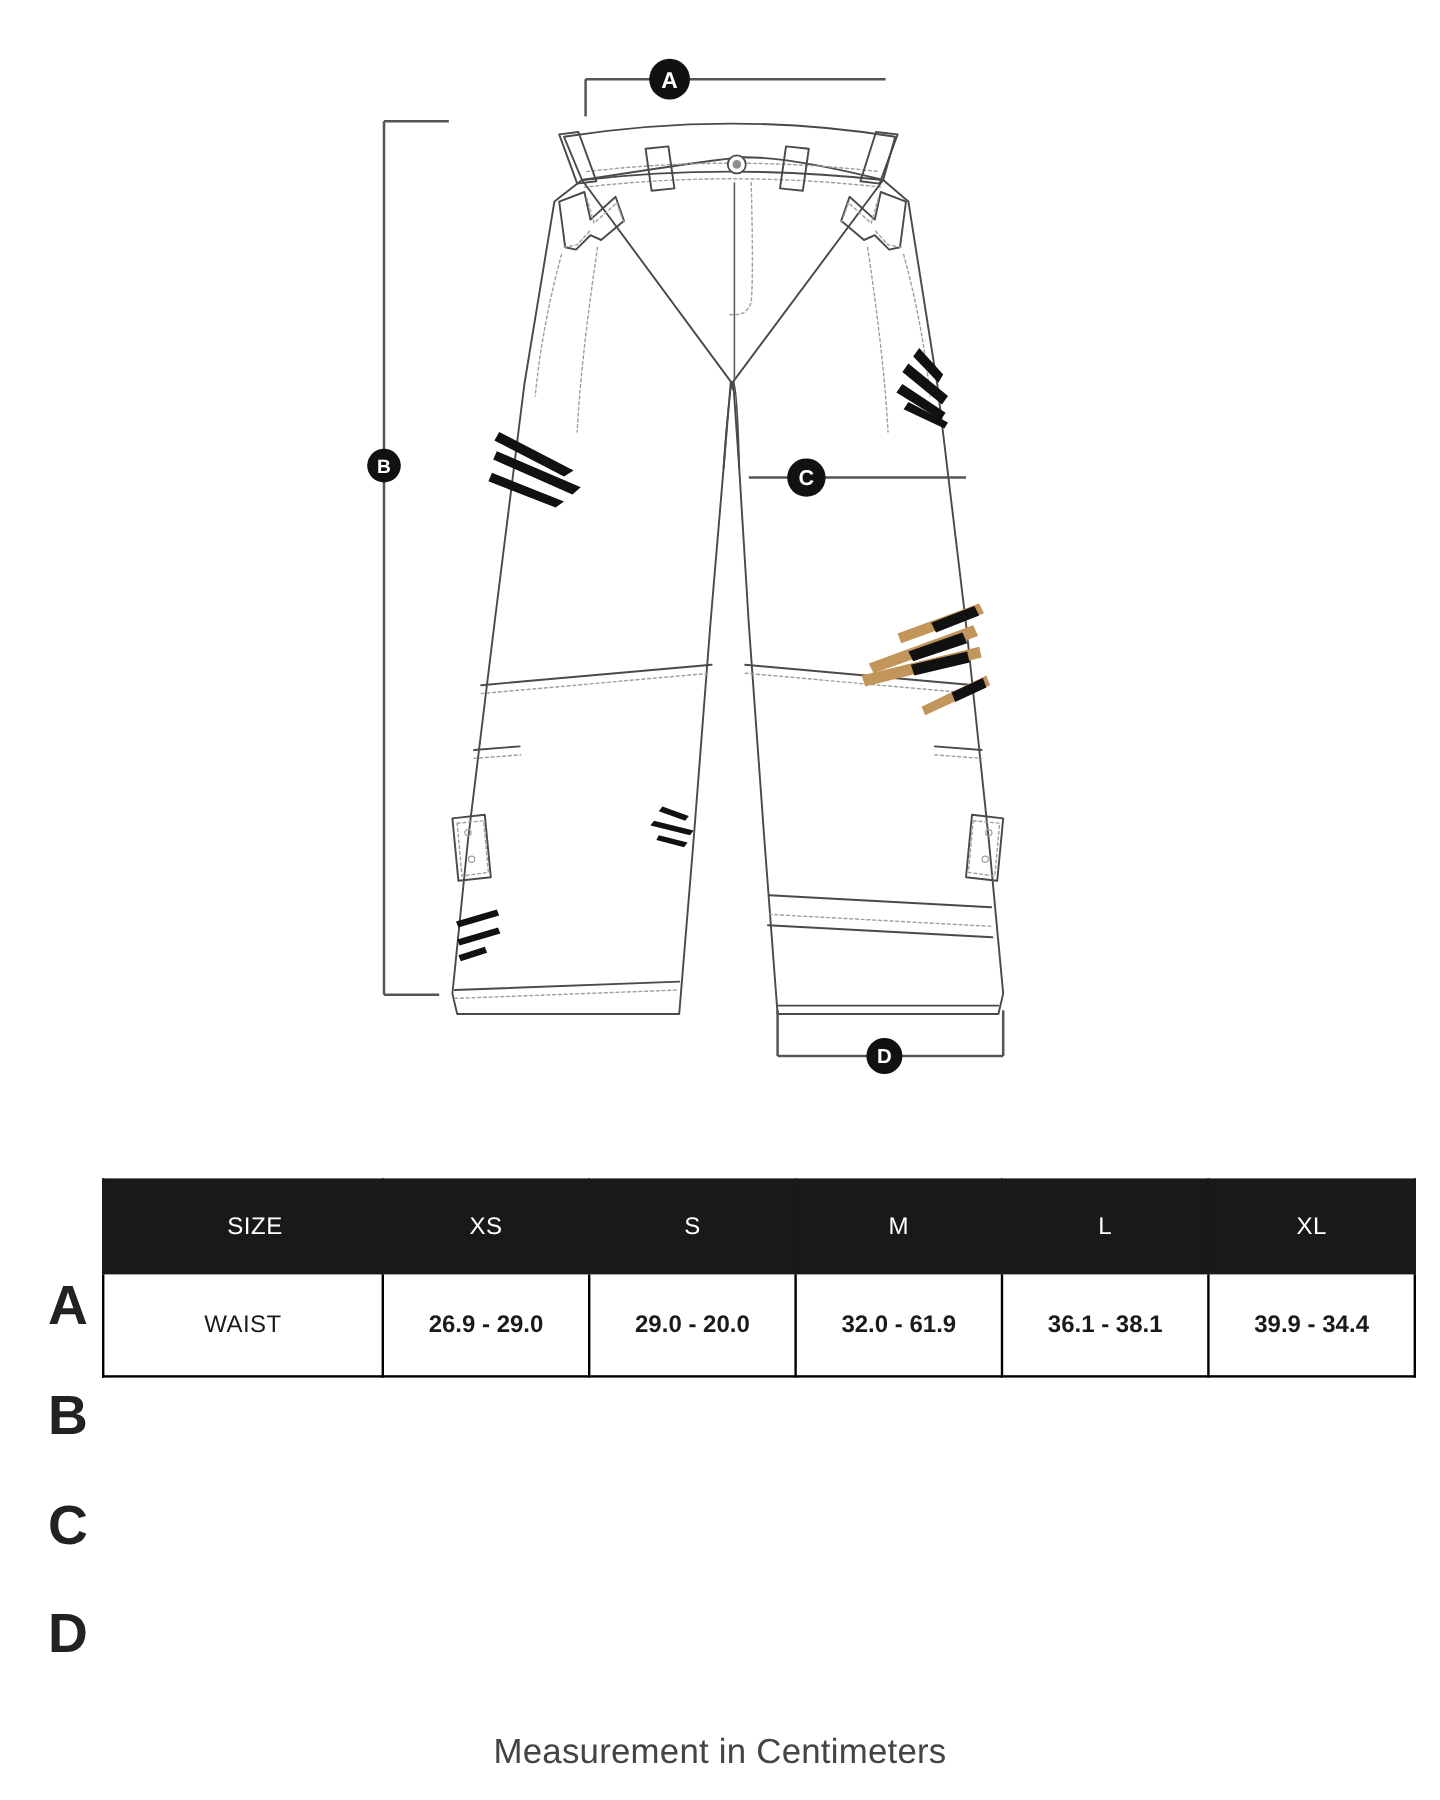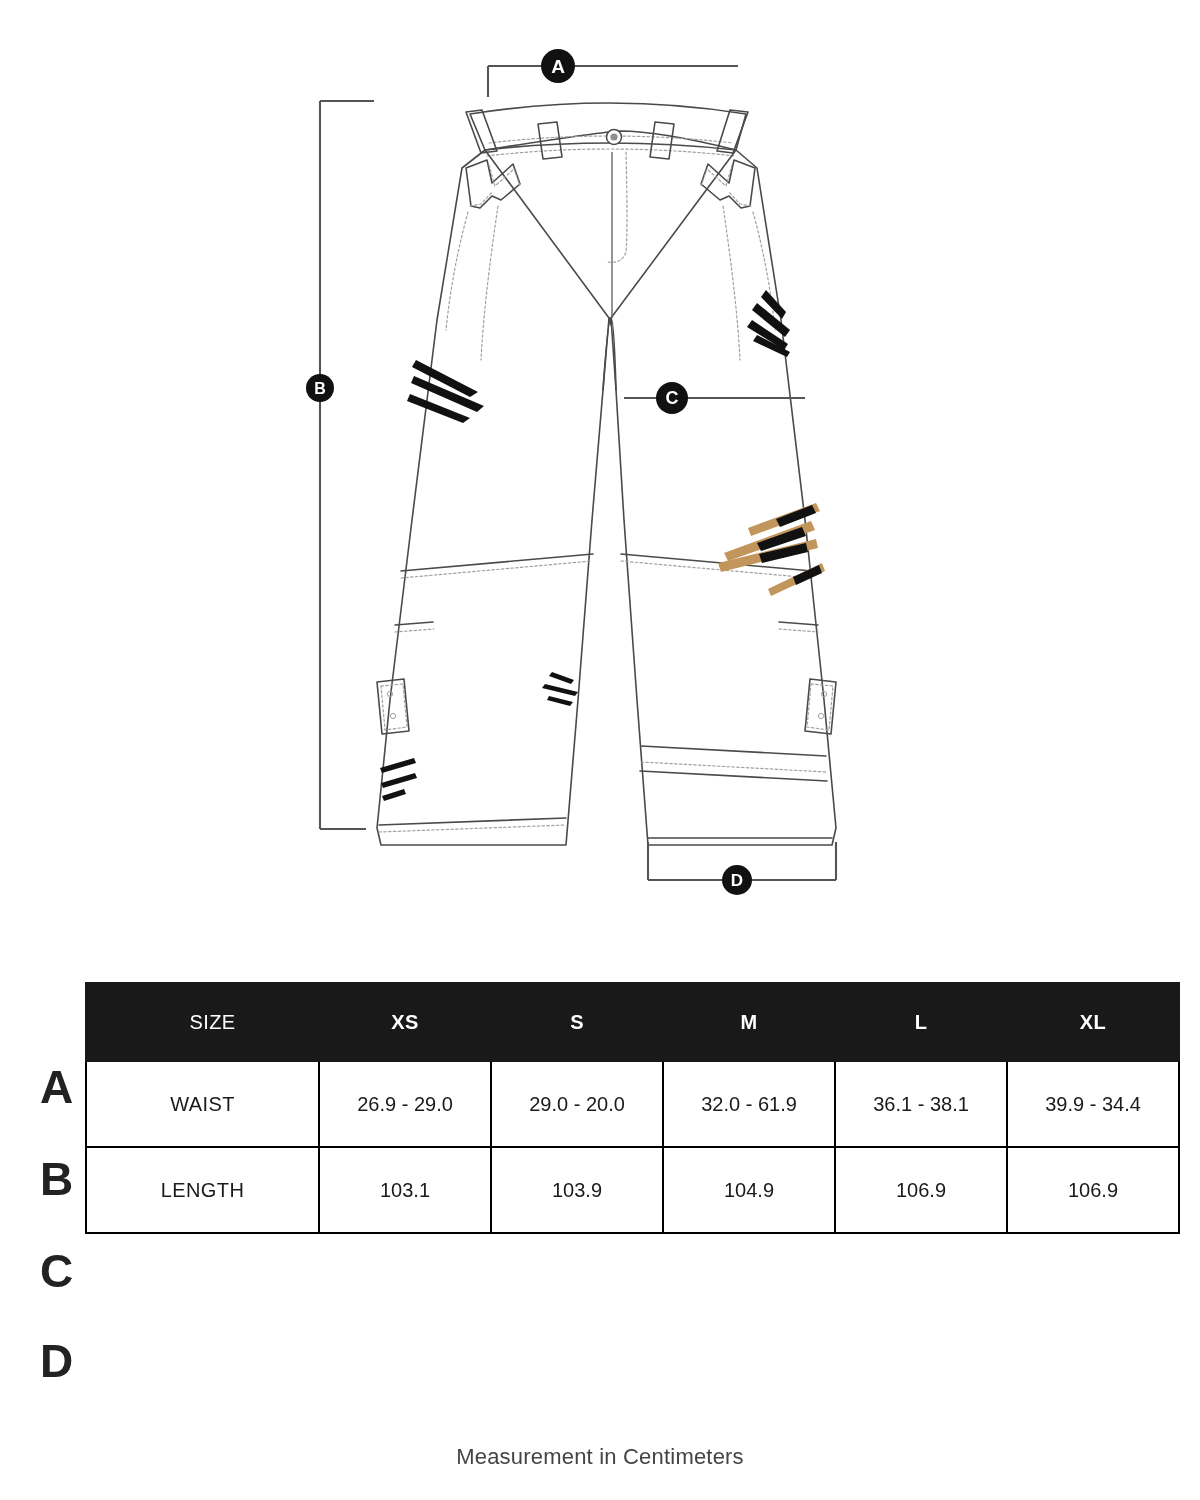--- a/index.html
+++ b/index.html
@@ -30,49 +30,50 @@
     background:#ffffff;
   }
   #size-table th,#size-table td{
     border:2px solid #000000;
     text-align:center;
     vertical-align:middle;
     font-size:20px;
     height:84px;
     padding:0 4px;
     color:#1a1a1a;
+    font-weight:bold;
   }
   #size-table thead th{
     background:#191919;
     color:#ffffff;
     height:76px;
     border-color:#191919;
   }
   #size-table thead th.size-head{font-weight:400;letter-spacing:.4px;padding-left:24px;}
-  #size-table thead th.sz{font-weight:700;letter-spacing:.4px;margin-top:12px;}
+  #size-table thead th.sz{font-weight:400;letter-spacing:.4px;margin-top:12px;}
   #size-table td.measure-name{font-weight:400;letter-spacing:.4px;margin-left:34px;}
   #size-table col.c-label{width:233px;}
   #size-table col.c-val{width:172px;}
 
   
   .row-letter{
     position:absolute;
     left:40px;
     font-size:46px;
     font-weight:700;
     color:#222222;
     line-height:1;
     font-family:"Liberation Sans","DejaVu Sans",sans-serif;
   }
 
   
   #footer-note{
     position:absolute;left:0;top:1444px;width:1200px;
     text-align:center;
-    font-size:22px;
+    font-size:29px;
     color:#444444;
     letter-spacing:.2px;
   }
 
   
 </style>
 </head>
 <body>
 
 <div id="drawing-area">
@@ -296,25 +297,17 @@
     </thead>
     <tbody>
       <tr>
         <td class="measure-name">WAIST</td>
         <td>26.9 - 29.0</td>
         <td>29.0 - 20.0</td>
         <td>32.0 - 61.9</td>
         <td>36.1 - 38.1</td>
         <td>39.9 - 34.4</td>
       </tr>
-      <tr>
-        <td class="measure-name">LENGTH</td>
-        <td>103.1</td>
-        <td>103.9</td>
-        <td>104.9</td>
-        <td>106.9</td>
-        <td>106.9</td>
-      </tr>
     </tbody>
   </table>
 </div>
 
 <div id="footer-note">Measurement in Centimeters</div>
 
 </body></html>

